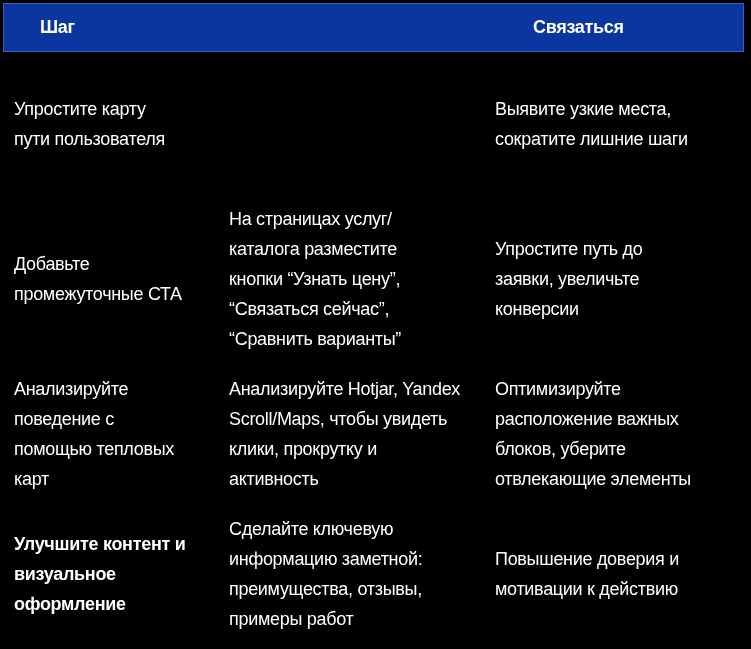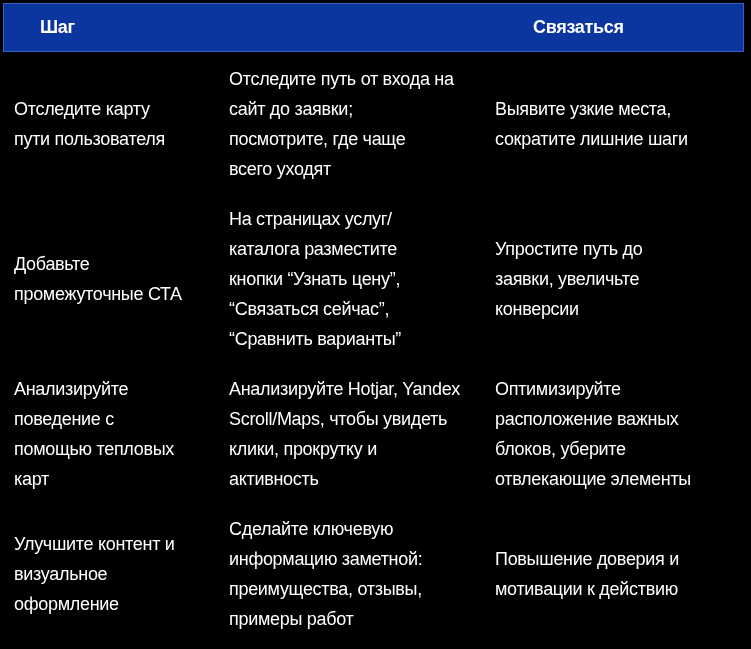--- a/index.html
+++ b/index.html
@@ -63,26 +63,22 @@
 <body>
 
 <div class="table">
 
   <div class="header">
     <div class="hcell" style="left:10px;">Шаг</div>
     <div class="hcell" style="left:503px;">Связаться</div>
   </div>
 
   <div class="row" style="top:63px; height:122px;">
-    <div class="cell c1" style="height:122px;">Отследите карту
+    <div class="cell c1" style="height:122px;">Упростите карту
 пути пользователя</div>
-    <div class="cell c2" style="height:122px;">Отследите путь от входа на
-сайт до заявки;
-посмотрите, где чаще
-всего уходят</div>
     <div class="cell c3" style="height:122px;">Выявите узкие места,
 сократите лишние шаги</div>
   </div>
 
   <div class="row" style="top:203px; height:152px;">
     <div class="cell c1" style="height:152px;">Добавьте
 промежуточные СТА</div>
     <div class="cell c2" style="height:152px;">На страницах услуг/
 каталога разместите
 кнопки “Узнать цену”,
@@ -102,21 +98,21 @@
 Scroll/Maps, чтобы увидеть
 клики, прокрутку и
 активность</div>
     <div class="cell c3" style="height:122px;">Оптимизируйте
 расположение важных
 блоков, уберите
 отвлекающие элементы</div>
   </div>
 
   <div class="row" style="top:513px; height:122px;">
-    <div class="cell c1" style="height:122px;">Улучшите контент и
+    <div class="cell c1" style="height:122px;font-weight:bold;">Улучшите контент и
 визуальное
 оформление</div>
     <div class="cell c2" style="height:122px;">Сделайте ключевую
 информацию заметной:
 преимущества, отзывы,
 примеры работ</div>
     <div class="cell c3" style="height:122px;">Повышение доверия и
 мотивации к действию</div>
   </div>
 

